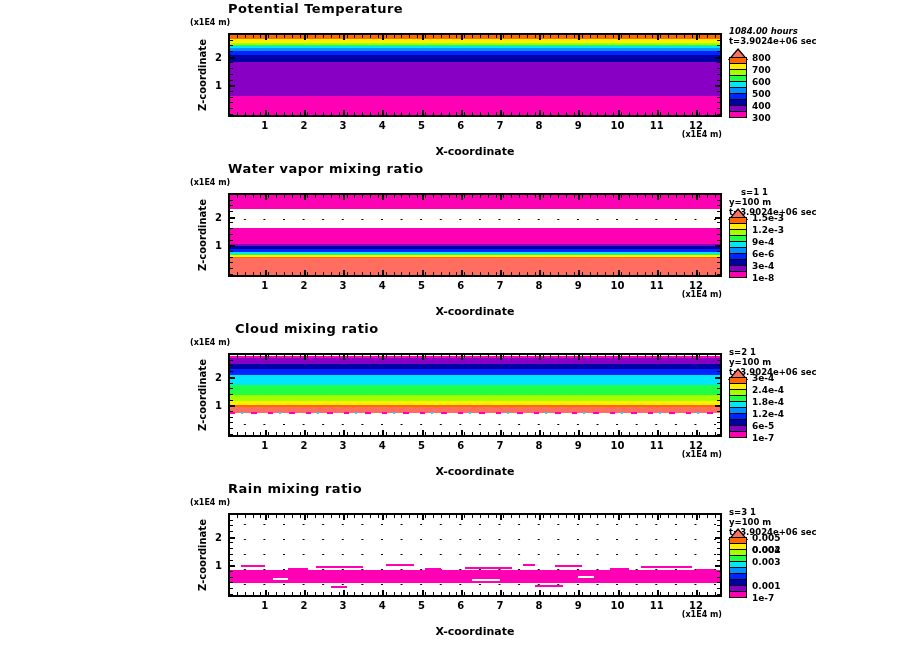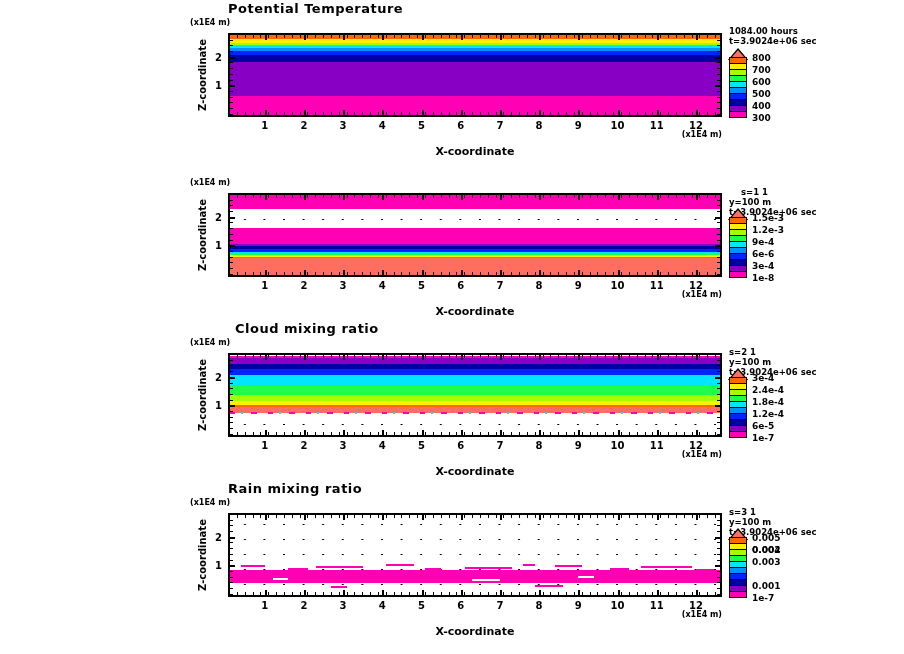--- a/index.html
+++ b/index.html
@@ -93,41 +93,42 @@
     <div class="abs tick" style="left: 411.5px; top: 121px; width: 20px;">5</div>
     <div class="abs tick" style="left: 450.7px; top: 121px; width: 20px;">6</div>
     <div class="abs tick" style="left: 489.9px; top: 121px; width: 20px;">7</div>
     <div class="abs tick" style="left: 529.1px; top: 121px; width: 20px;">8</div>
     <div class="abs tick" style="left: 568.3px; top: 121px; width: 20px;">9</div>
     <div class="abs tick" style="left: 607.5px; top: 121px; width: 20px;">10</div>
     <div class="abs tick" style="left: 646.7px; top: 121px; width: 20px;">11</div>
     <div class="abs tick" style="left: 685.9px; top: 121px; width: 20px;">12</div>
     <div class="abs unit" style="left: 650px; top: 130px; width: 72px; text-align: right;">(x1E4 m)</div>
     <div class="abs axlab" style="left: 228px; top: 145px; width: 494px;">X-coordinate</div>
-    <div class="abs cb-head" style="left: 729px; top: 26px;">1084.00 hours</div>
+    <div class="abs cb-head" style="left: 729px; top: 26px; font-style: italic;">1084.00 hours</div>
     <div class="abs cb-head" style="left: 729px; top: 36px;">t=3.9024e+06 sec</div>
     <div class="abs" style="left: 728px; top: 45px; width: 20px; height: 12px;"><svg width="20" height="12" viewBox="0 0 20 12">
         <polygon points="10,1 19,11.5 1,11.5" fill="#FF6E5F" stroke="#000" stroke-width="1.2"></polygon>
       </svg></div>
     <div class="abs cb-band" style="left: 729px; top: 57px; height: 7px; background: rgb(255, 105, 0);"></div>
     <div class="abs cb-band" style="left: 729px; top: 63px; height: 7px; background: rgb(255, 240, 0);"></div>
     <div class="abs cb-band" style="left: 729px; top: 69px; height: 7px; background: rgb(163, 255, 0);"></div>
     <div class="abs cb-band" style="left: 729px; top: 75px; height: 7px; background: rgb(30, 255, 70);"></div>
     <div class="abs cb-band" style="left: 729px; top: 81px; height: 7px; background: rgb(0, 230, 255);"></div>
     <div class="abs cb-band" style="left: 729px; top: 87px; height: 7px; background: rgb(0, 145, 255);"></div>
     <div class="abs cb-band" style="left: 729px; top: 93px; height: 7px; background: rgb(0, 35, 255);"></div>
     <div class="abs cb-band" style="left: 729px; top: 99px; height: 7px; background: rgb(0, 0, 165);"></div>
     <div class="abs cb-band" style="left: 729px; top: 105px; height: 7px; background: rgb(135, 0, 195);"></div>
     <div class="abs cb-band" style="left: 729px; top: 111px; height: 7px; background: rgb(255, 0, 180);"></div>
     <div class="abs cb-label" style="left: 752px; top: 53px;">800</div>
     <div class="abs cb-label" style="left: 752px; top: 65px;">700</div>
     <div class="abs cb-label" style="left: 752px; top: 77px;">600</div>
     <div class="abs cb-label" style="left: 752px; top: 89px;">500</div>
     <div class="abs cb-label" style="left: 752px; top: 101px;">400</div>
     <div class="abs cb-label" style="left: 752px; top: 113px;">300</div>
+    <div class="abs title" style="left: 228px; top: 161px; width: 494px;">Water vapor mixing ratio</div>
     <div class="abs unit" style="left: 190px; top: 178px;">(x1E4 m)</div>
     <div class="abs ylab" style="left: 162px; top: 228px; width: 84px; height: 14px;">Z-coordinate</div>
     <div class="abs ytick" style="left: 202px; top: 212.86px; width: 20px;">2</div>
     <div class="abs ytick" style="left: 202px; top: 241.43px; width: 20px;">1</div>
     <div class="abs frame" style="left: 228px; top: 193px; width: 494px; height: 84px;">
       <div class="abs dots" style="left: 0px; top: 0px; width: 100%; height: 100%;"></div>
       <div class="abs band" style="top: 0px; height: 14.29px; background: rgb(255, 0, 180);"></div>
       <div class="abs band" style="top: 33.34px; height: 15.23px; background: rgb(255, 0, 180);"></div>
       <div class="abs band" style="top: 48.57px; height: 2.37px; background: rgb(135, 0, 195);"></div>
       <div class="abs band" style="top: 50.94px; height: 3.34px; background: rgb(0, 0, 165);"></div>

